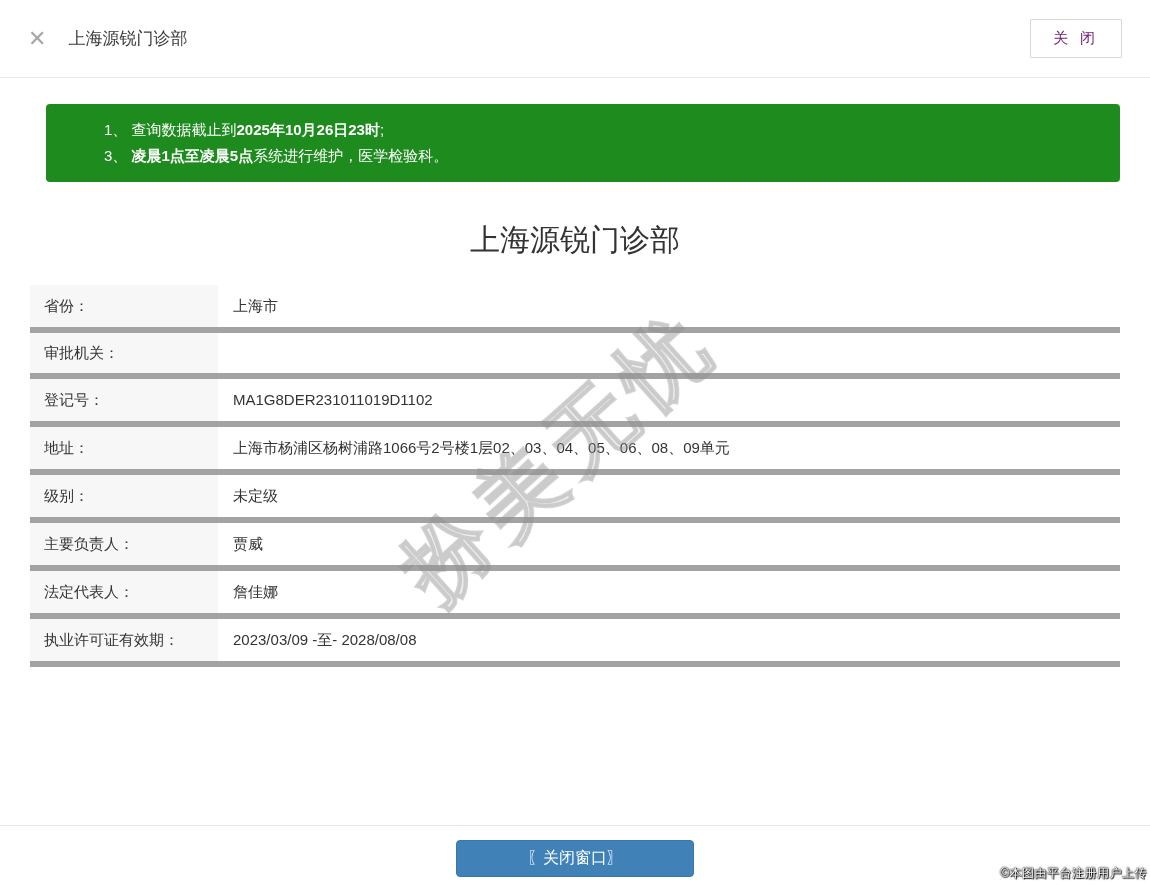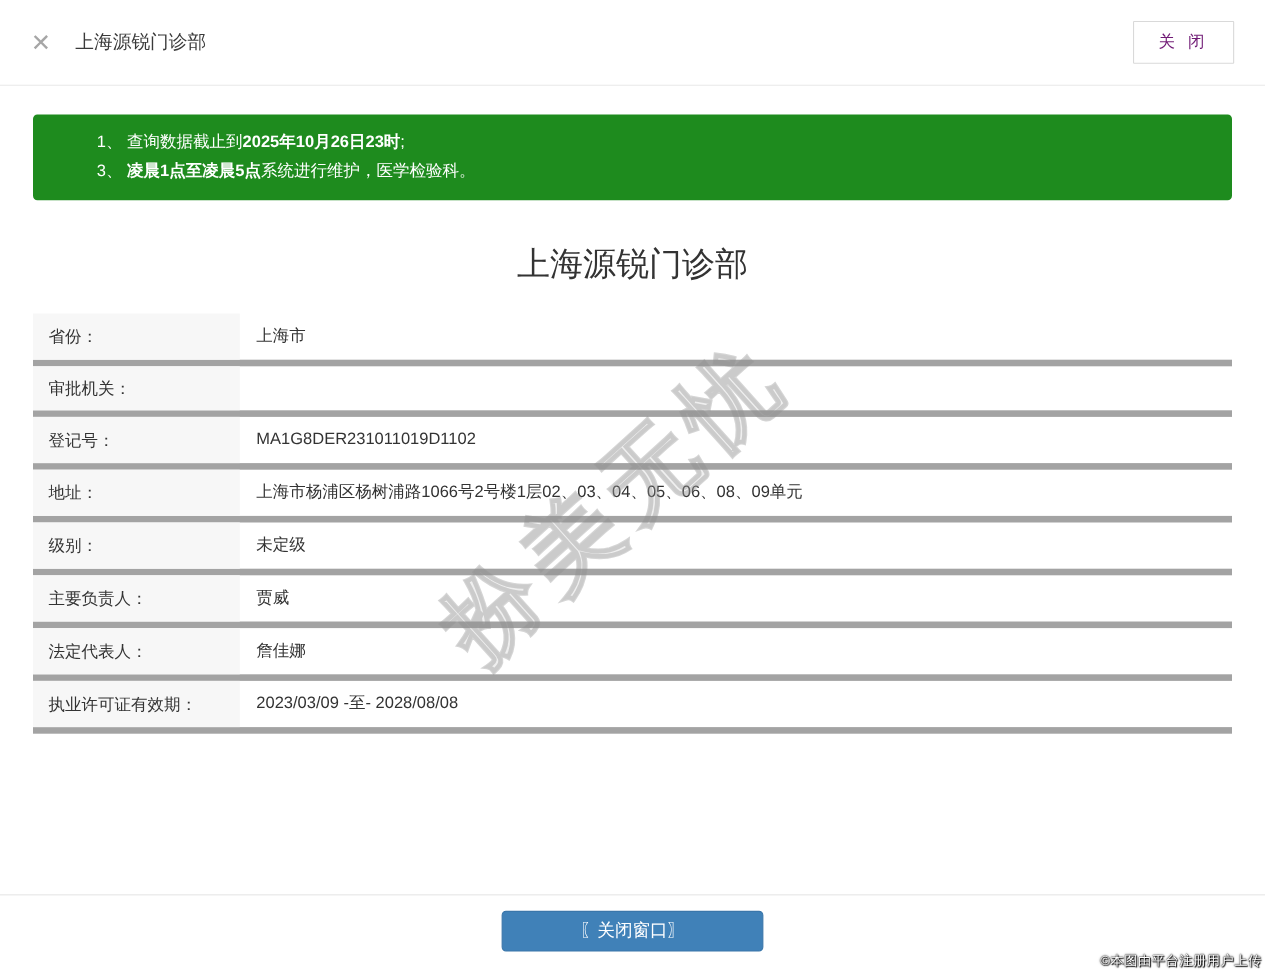--- a/index.html
+++ b/index.html
@@ -40,21 +40,21 @@
     padding: 9px 22px;
     font-size: 15px;
     color: #701a75;
     cursor: pointer;
     font-family: Liberation Serif, serif;
     letter-spacing: 4px;
   }
 
   
   .notice {
-    margin: 26px 30px 0 30px;
+    margin: 26px 30px 0 46px;
     background: #1e8b1e;
     border-radius: 4px;
     padding: 13px 40px 13px 58px;
     color: #ffffff;
     font-size: 15px;
     line-height: 26px;
   }
   .notice b { font-weight: bold; }
 
   
@@ -109,21 +109,21 @@
     -webkit-text-stroke: 2px rgba(145,145,145,0.38);
     transform: rotate(-42deg);
     pointer-events: none;
     z-index: 5;
   }
 
   
   .footer {
     position: absolute;
     left: 0; right: 0; bottom: 0;
-    height: 72px;
+    height: 60px;
     border-top: 1px solid #e5e5e5;
     background: #fff;
     display: flex;
     justify-content: center;
   }
   .close-window-btn {
     margin-top: 14px;
     width: 238px;
     height: 37px;
     background: #4081b8;

